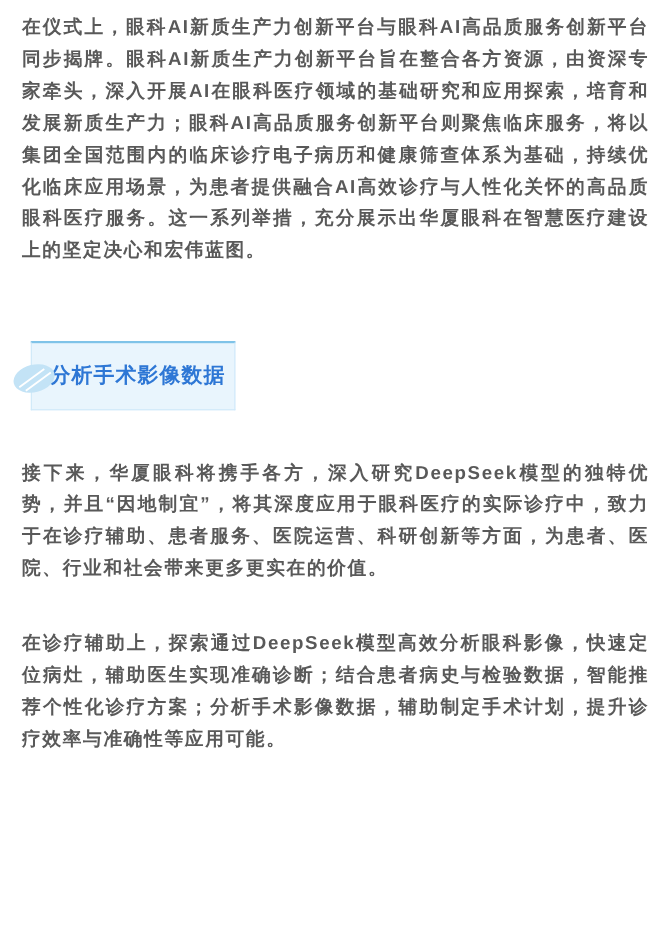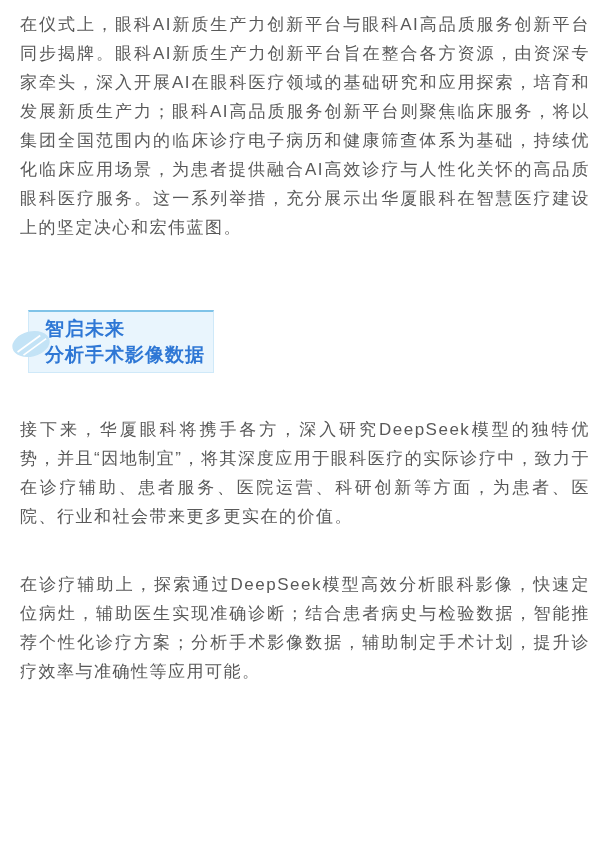--- a/index.html
+++ b/index.html
@@ -14,20 +14,21 @@
   }
   .para {
     margin: 0;
     font-size: 17px;
     line-height: 29px;
     color: #595959;
     letter-spacing: 1.5px;
     text-align: justify;
     text-justify: inter-character;
     word-break: break-all;
+    font-weight: bold;
   }
   .para + .para { margin-top: 48px; }
   .para.gap-large { margin-top: 39px; }
   .section-header {
     position: relative;
     box-sizing: border-box;
     width: 186px;
     height: 63px;
     margin: 68px 0 42px 8px;
     background: #e9f5fd;
@@ -69,21 +70,20 @@
       <span class="leaf">
         <svg width="44" height="34" viewBox="0 0 44 34" aria-hidden="true">
           <g transform="rotate(-14 22 17)">
             <ellipse cx="22" cy="17" rx="19" ry="12.5" fill="#c3e3f6"></ellipse>
             <line x1="7" y1="21.5" x2="33" y2="11" stroke="#ffffff" stroke-width="1.7"></line>
             <line x1="12" y1="26" x2="38" y2="15.5" stroke="#ffffff" stroke-width="1.7"></line>
           </g>
         </svg>
       </span>
       <h2 style="margin:0;">
-        <span class="hline">智启未来</span>
         <span class="hline">分析手术影像数据</span>
       </h2>
     </section>
 
 
     <p class="para">接下来，华厦眼科将携手各方，深入研究DeepSeek模型的独特优势，并且“因地制宜”，将其深度应用于眼科医疗的实际诊疗中，致力于在诊疗辅助、患者服务、医院运营、科研创新等方面，为患者、医院、行业和社会带来更多更实在的价值。</p>
 
     <p class="para gap-large">在诊疗辅助上，探索通过DeepSeek模型高效分析眼科影像，快速定位病灶，辅助医生实现准确诊断；结合患者病史与检验数据，智能推荐个性化诊疗方案；分析手术影像数据，辅助制定手术计划，提升诊疗效率与准确性等应用可能。</p>
 
   </article>

